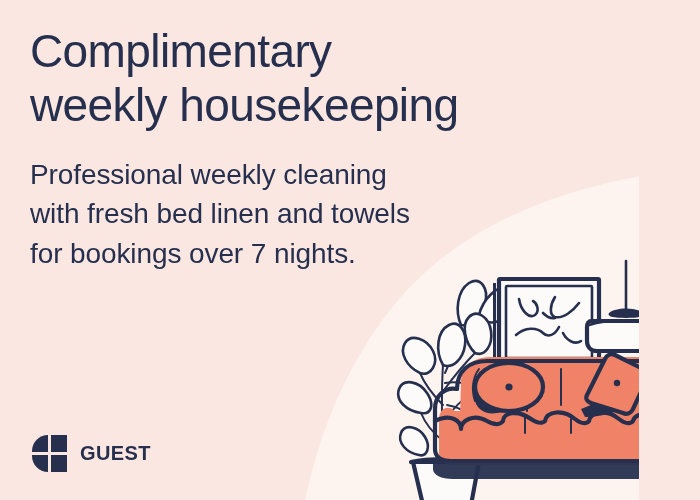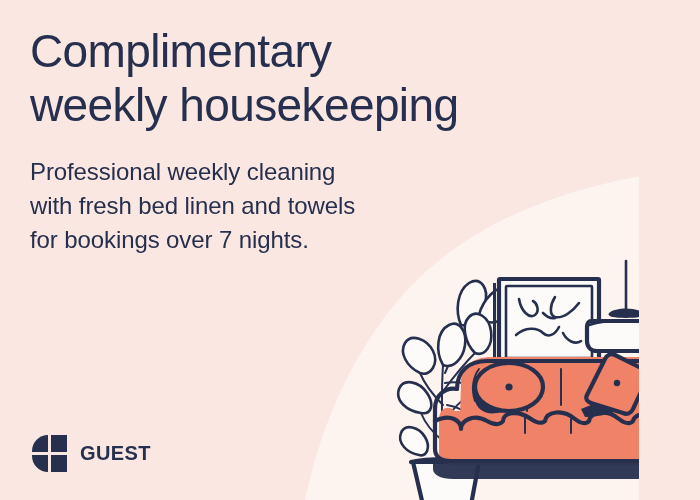--- a/index.html
+++ b/index.html
@@ -46,21 +46,21 @@
     font-size: 46px;
     line-height: 1.18;
     font-weight: 400;
     letter-spacing: -0.6px;
     color: #26304E;
     white-space: pre-line;
   }
 
   #subcopy {
     margin-top: 22px;
-    font-size: 24px;
+    font-size: 28px;
     line-height: 1.42;
     font-weight: 400;
     letter-spacing: -0.1px;
     color: #26304E;
     white-space: pre-line;
   }
 
   
   #logo {
     position: absolute;

